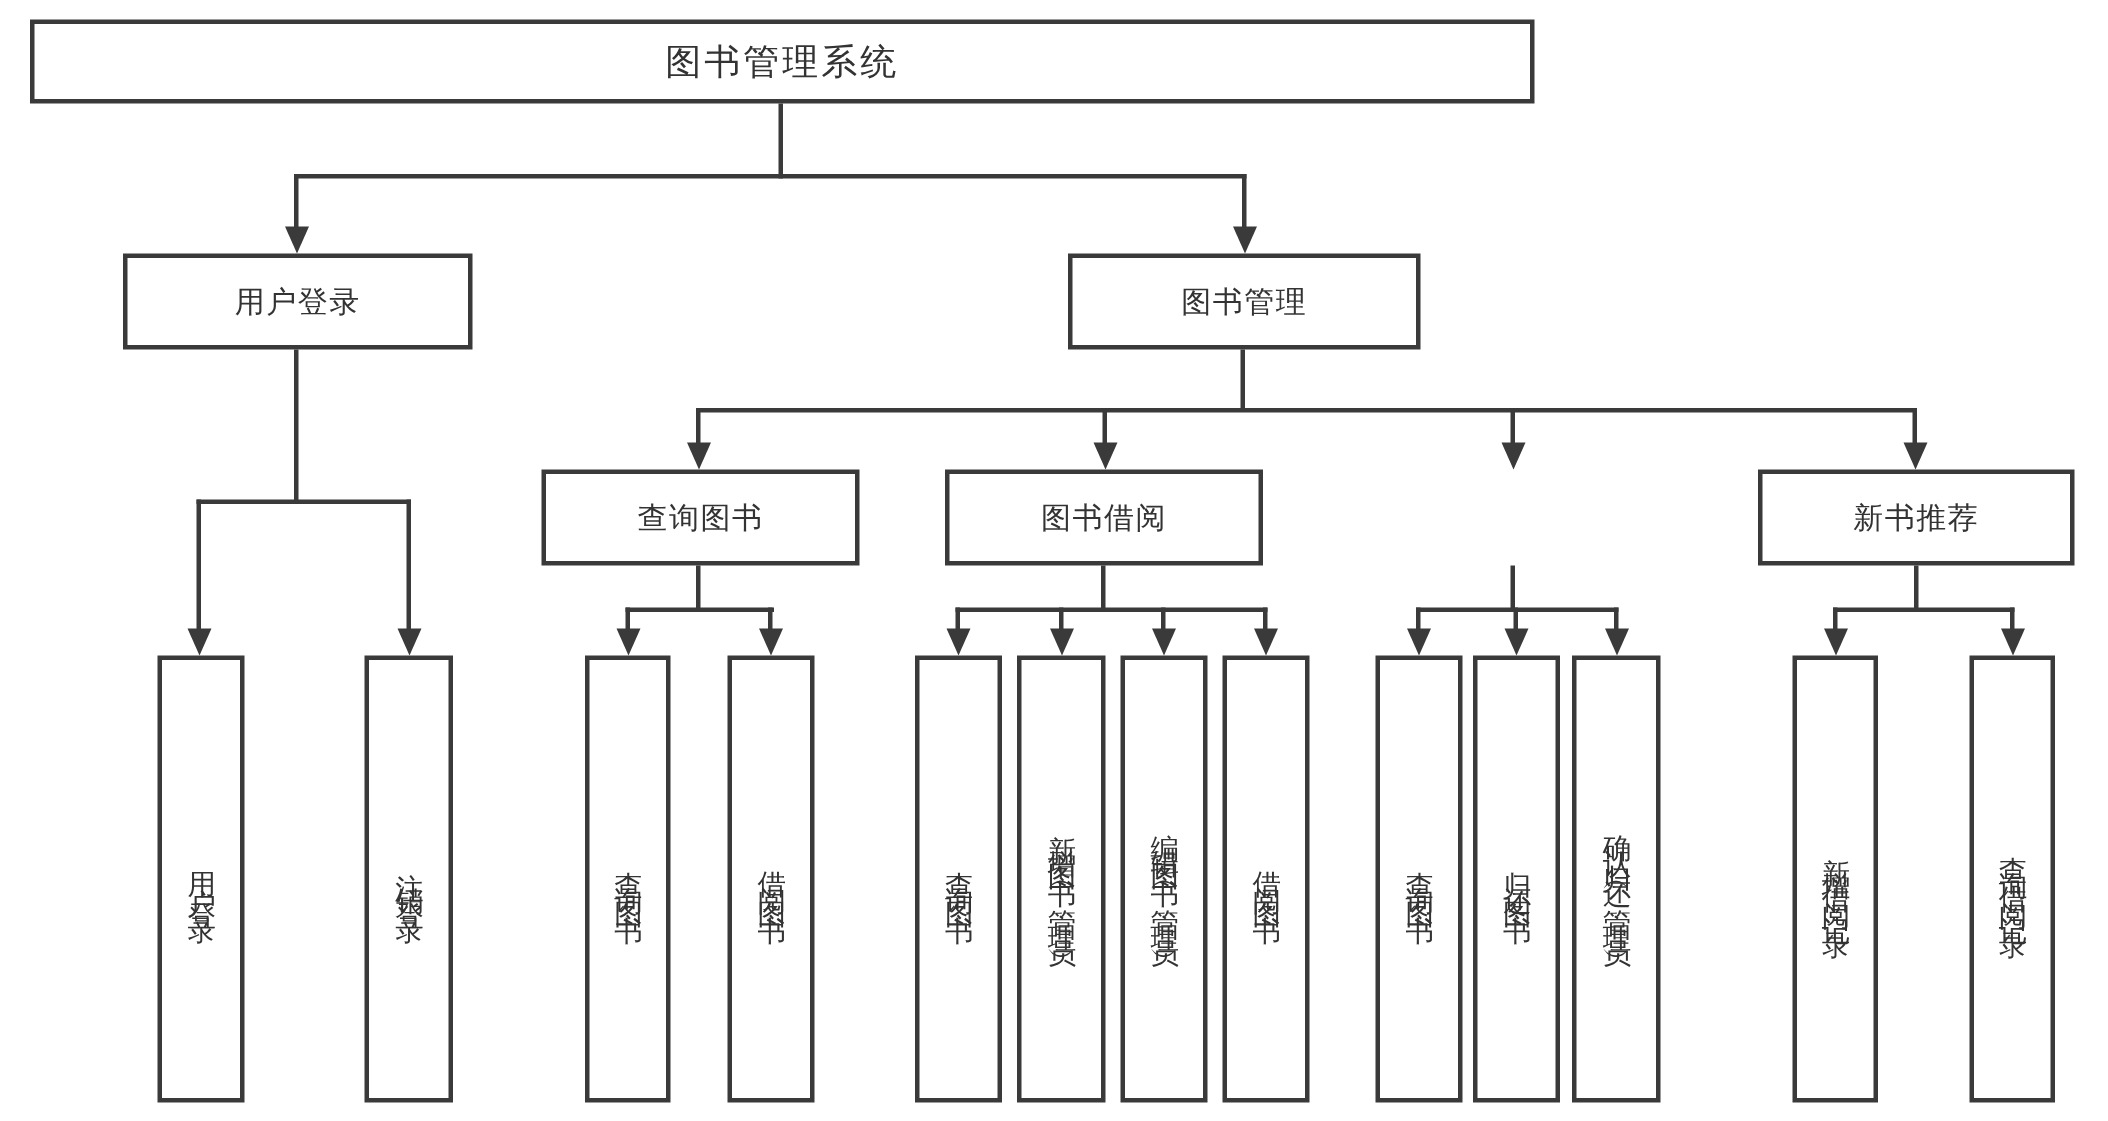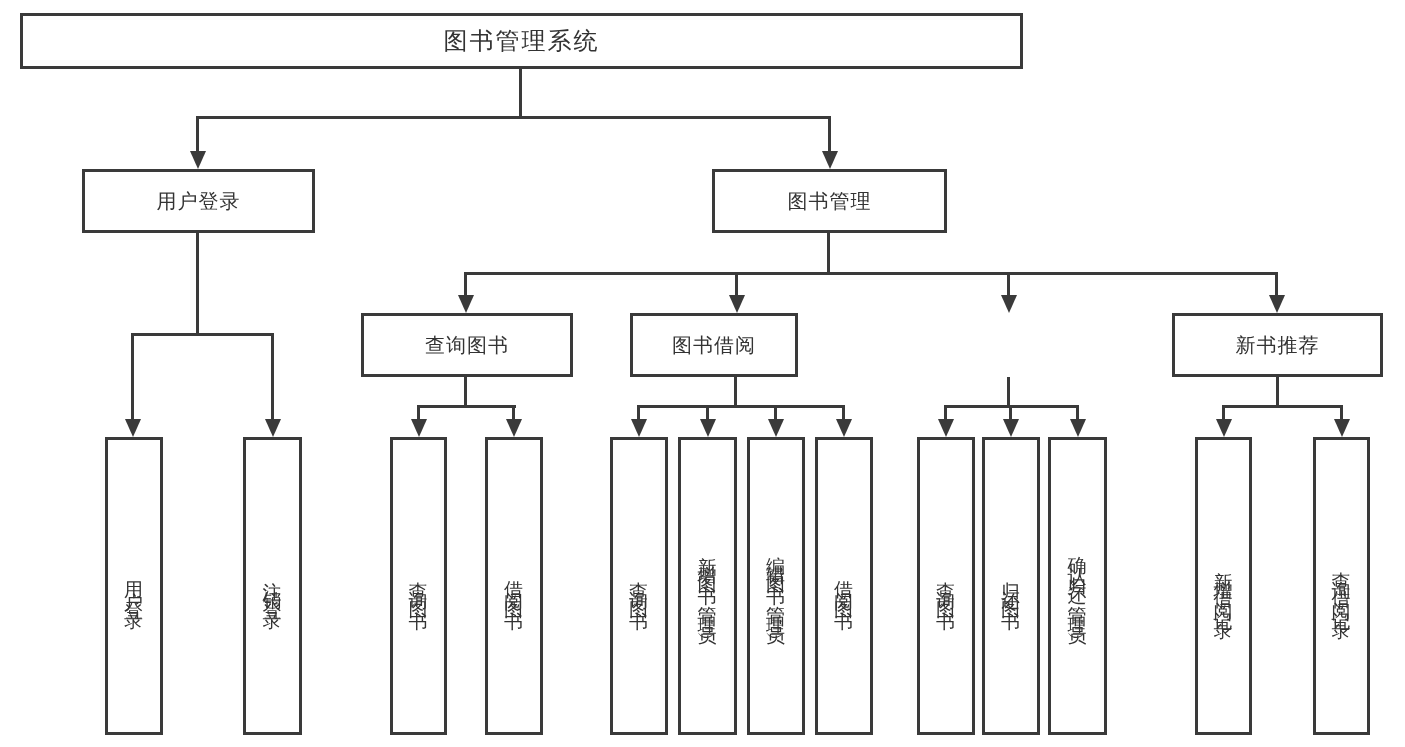--- a/index.html
+++ b/index.html
@@ -61,21 +61,21 @@
   <div class="box" style="left:82px; top:169px; width:233px; height:64px;">
     <span class="hlabel">用户登录</span>
   </div>
   <div class="box" style="left:712px; top:169px; width:235px; height:64px;">
     <span class="hlabel">图书管理</span>
   </div>
 
   <div class="box" style="left:361px; top:313px; width:212px; height:64px;">
     <span class="hlabel">查询图书</span>
   </div>
-  <div class="box" style="left:630px; top:313px; width:168px; height:64px;">
+  <div class="box" style="left:630px; top:313px; width:212px; height:64px;">
     <span class="hlabel">图书借阅</span>
   </div>
   <div class="box" style="left:1172px; top:313px; width:211px; height:64px;">
     <span class="hlabel">新书推荐</span>
   </div>
 
   <div class="box" style="left:105px; top:437px; width:58px; height:298px;">
     <span class="vlabel">用户登录</span>
   </div>
   <div class="box" style="left:243px; top:437px; width:59px; height:298px;">

